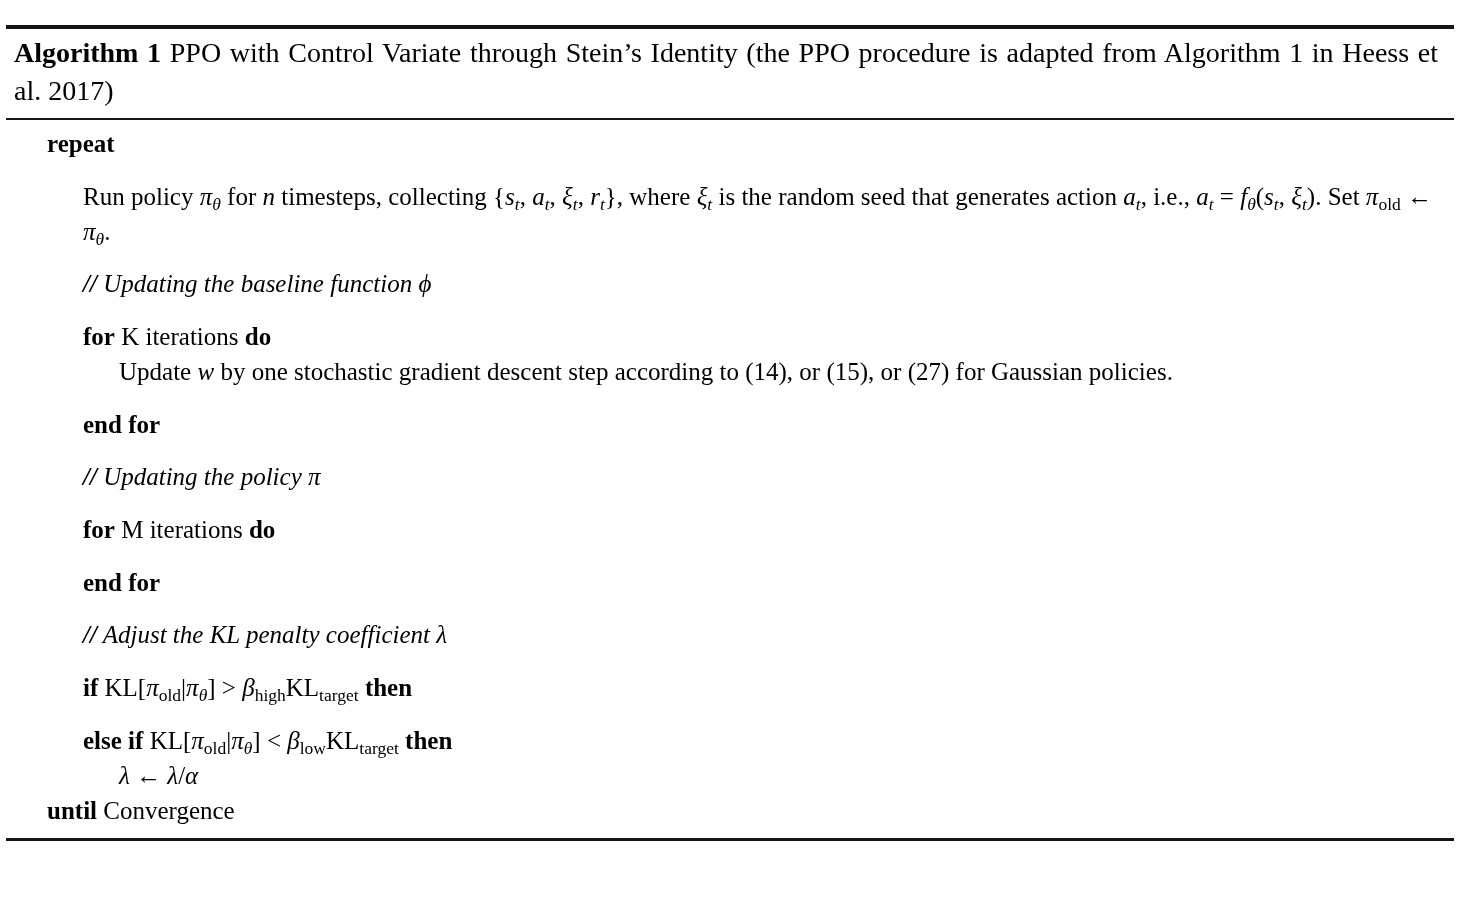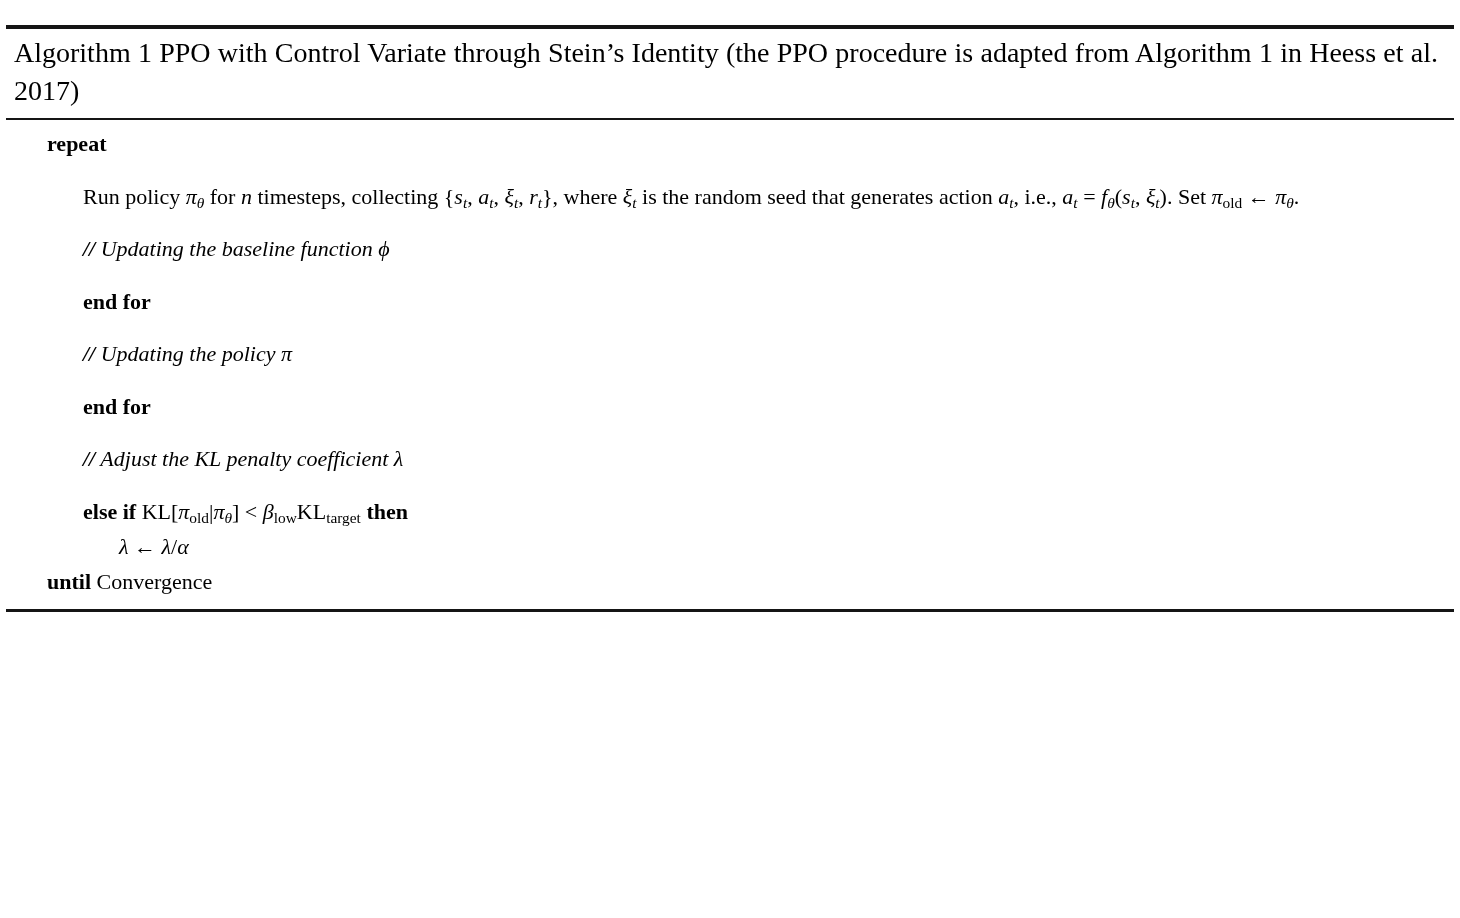--- a/index.html
+++ b/index.html
@@ -23,25 +23,25 @@
   .rule.thick  { height: 4px; }
   .rule.thin   { height: 2px; }
   .rule.bottom { height: 3px; }
 
   .caption {
     font-size: 28px;
     line-height: 38px;
     padding: 5px 16px 8px 8px;
     text-align: justify;
   }
-  .caption .label { font-weight: normal; }
+  .caption .label { font-weight: bold; }
   .caption .note  { font-size: 28px; }
 
   .algo-body {
-    font-size: 22px;
+    font-size: 25px;
     line-height: 35px;
     padding: 6px 22px 10px 8px;
   }
 
   .line { white-space: normal; }
   .l0 { margin-left: 33px; }
   .l1 { margin-left: 69px; margin-top: 18px; }
   .l2 { margin-left: 105px; }
   .just { text-align: justify; }
   .gap { margin-top: 17px; }
@@ -66,24 +66,28 @@
   <div class="caption">
     <span class="label">Algorithm 1</span><span> PPO with Control Variate through Stein’s Identity </span><span class="note">(the PPO procedure is adapted from Algorithm 1 in Heess et al. 2017)</span>
   </div>
 
   <div class="rule thin"></div>
 
   <div class="algo-body">
     <div class="line l0"><b>repeat</b></div>
     <div class="line l1 just">Run policy <i>π</i><sub><i>θ</i></sub> for <i>n</i> timesteps, collecting {<i>s</i><sub><i>t</i></sub>, <i>a</i><sub><i>t</i></sub>, <i>ξ</i><sub><i>t</i></sub>, <i>r</i><sub><i>t</i></sub>}, where <i>ξ</i><sub><i>t</i></sub> is the random seed that generates action <i>a</i><sub><i>t</i></sub>, i.e., <i>a</i><sub><i>t</i></sub> = <i>f</i><sub><i>θ</i></sub>(<i>s</i><sub><i>t</i></sub>, <i>ξ</i><sub><i>t</i></sub>). Set <i>π</i><sub>old</sub> ← <i>π</i><sub><i>θ</i></sub>.</div>
     <div class="line l1 gap"><i><b>//</b> Updating the baseline function ϕ</i></div>
+    <div class="line l1"><b>for</b> K iterations <b>do</b></div>
+    <div class="line l2 just">Update <i>w</i> by one stochastic gradient descent step according to (14), or (15), or (27) for Gaussian policies.</div>
     <div class="line l1"><b>end for</b></div>
     <div class="line l1 gap"><i><b>//</b> Updating the policy π</i></div>
+    <div class="line l1"><b>for</b> M iterations <b>do</b></div>
     <div class="line l1"><b>end for</b></div>
     <div class="line l1 gap"><i><b>//</b> Adjust the KL penalty coefficient λ</i></div>
+    <div class="line l1"><b>if</b> KL[<i>π</i><sub>old</sub>|<i>π</i><sub><i>θ</i></sub>] &gt; <i>β</i><sub>high</sub>KL<sub>target</sub> <b>then</b></div>
     <div class="line l1"><b>else if</b> KL[<i>π</i><sub>old</sub>|<i>π</i><sub><i>θ</i></sub>] &lt; <i>β</i><sub>low</sub>KL<sub>target</sub> <b>then</b></div>
     <div class="line l2"><i>λ</i> ← <i>λ</i>/<i>α</i></div>
     <div class="line l0"><b>until</b> Convergence</div>
   </div>
 
   <div class="rule bottom"></div>
 
 </div>
 
 </body></html>

